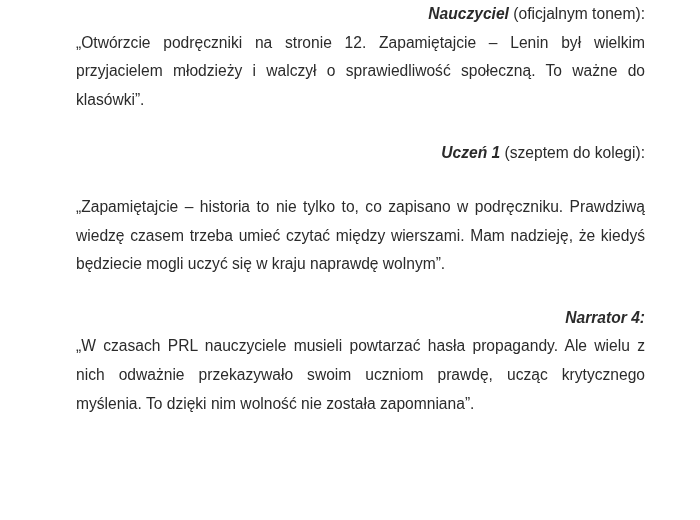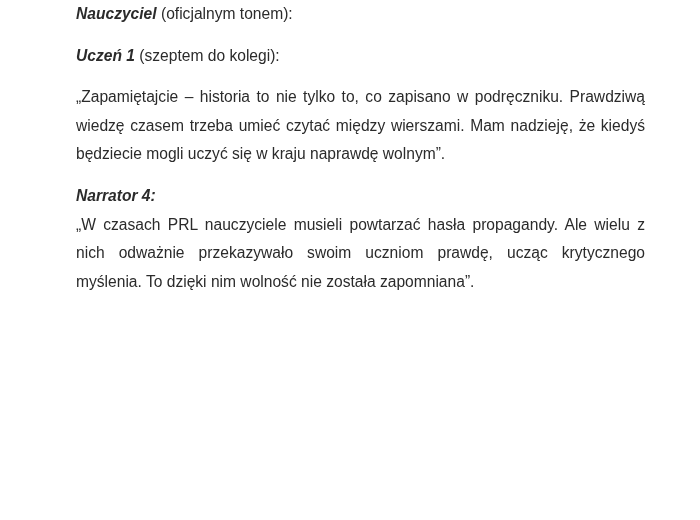--- a/index.html
+++ b/index.html
@@ -25,24 +25,24 @@
     width: 569px;
     margin: 0;
     padding: 0;
     font-size: 15.6px;
     line-height: 28.6px;
     text-align: justify;
     text-justify: inter-word;
     hyphens: none;
   }
   .block + .block {
-    margin-top: 13px;
+    margin-top: 25px;
   }
   .speaker-line {
-    text-align: left;
+    text-align: right;
   }
   .speaker {
     font-weight: bold;
     font-style: italic;
   }
   .direction {
     font-weight: normal;
     font-style: normal;
   }
   .speech {
@@ -52,20 +52,21 @@
   }
   
 </style>
 </head>
 <body>
 
 <div class="page">
 
   <div class="block">
     <div class="speaker-line"><span class="speaker">Nauczyciel</span><span class="direction"> (oficjalnym tonem):</span></div>
+    <span class="speech">„Otwórzcie podręczniki na stronie 12. Zapamiętajcie – Lenin był wielkim przyjacielem młodzieży i walczył o sprawiedliwość społeczną. To ważne do klasówki”.</span>
   </div>
 
   <div class="block">
     <div class="speaker-line"><span class="speaker">Uczeń 1</span><span class="direction"> (szeptem do kolegi):</span></div>
   </div>
 
   <div class="block">
   </div>
 
   <div class="block">

